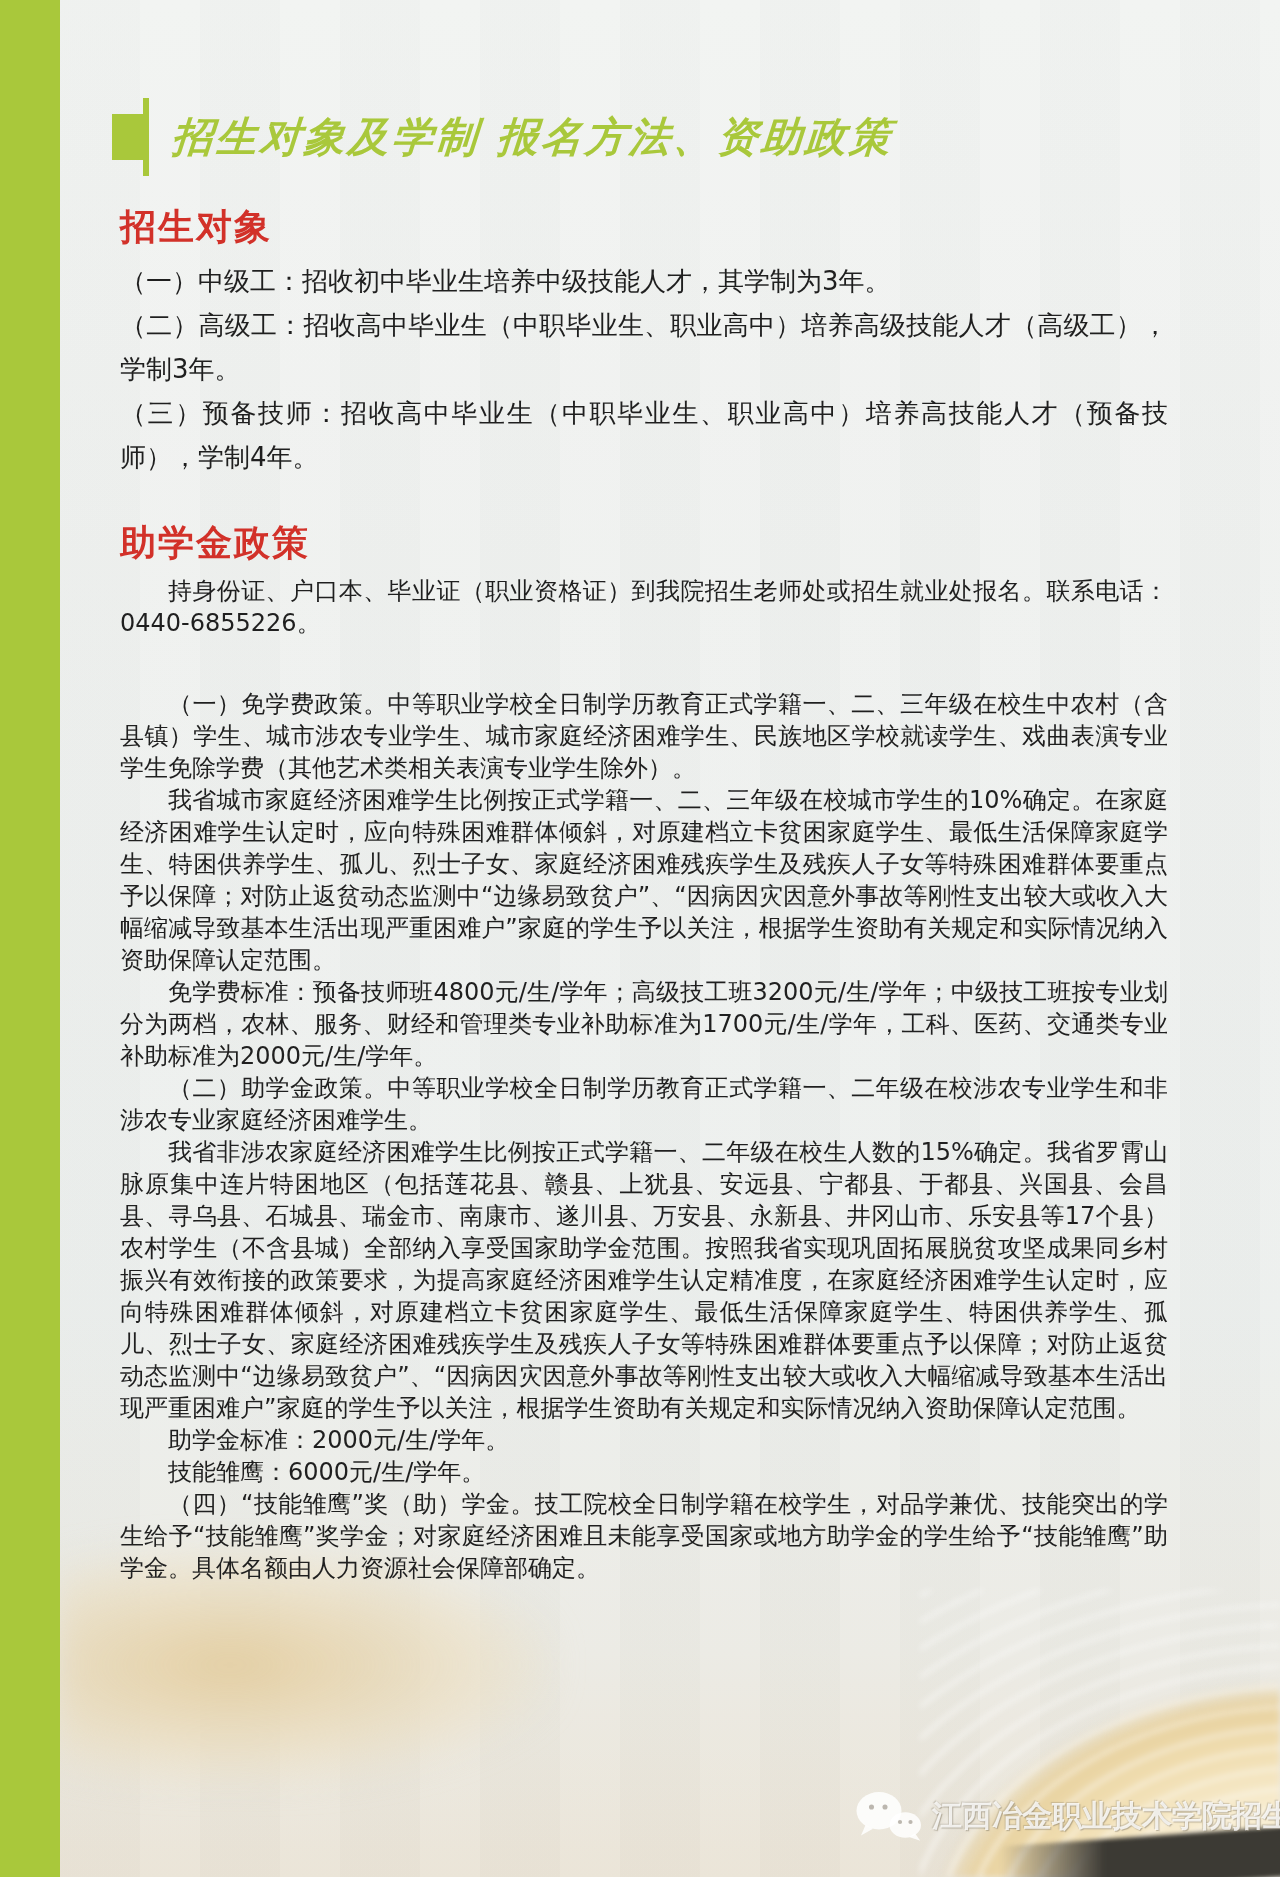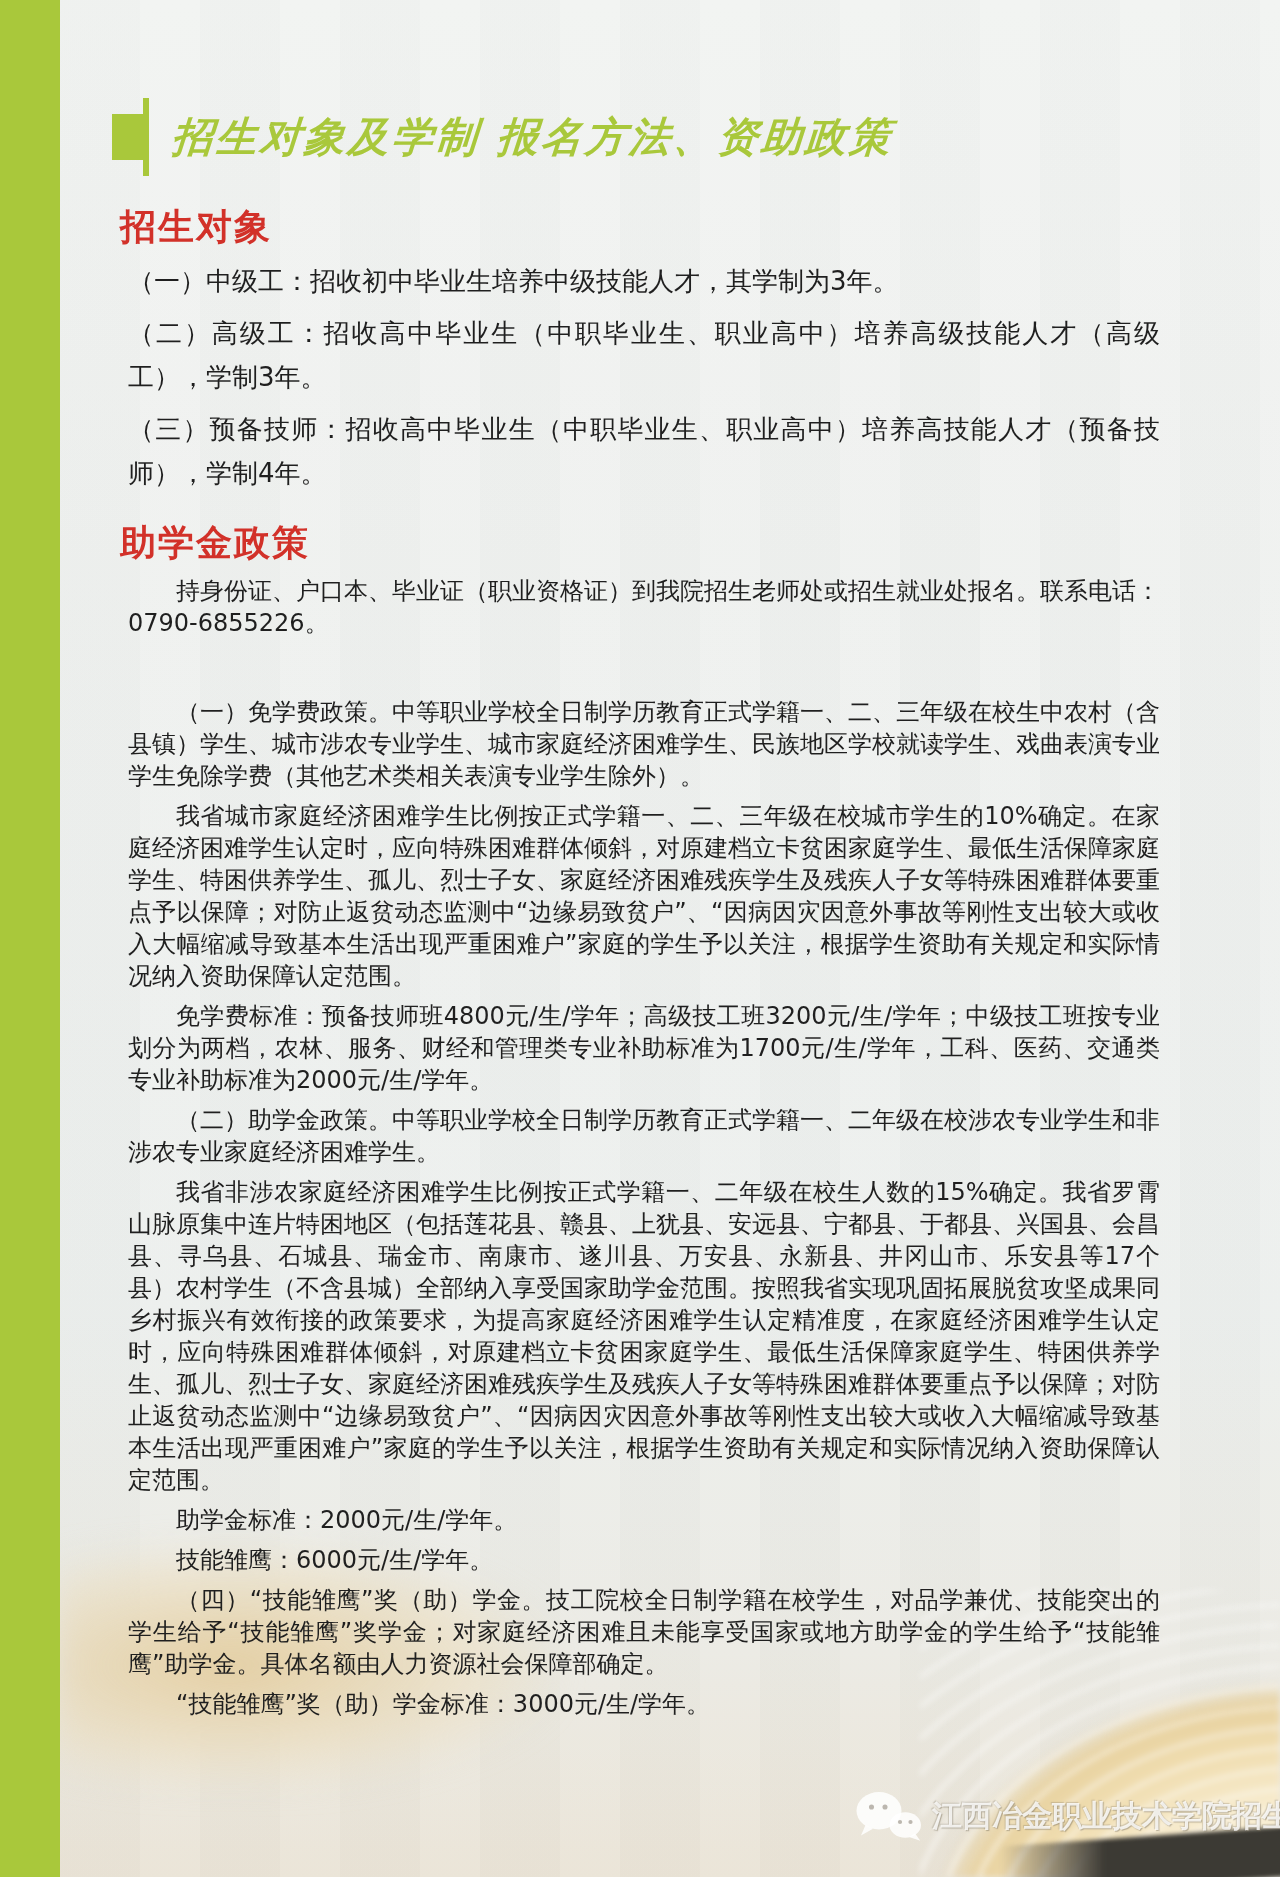--- a/index.html
+++ b/index.html
@@ -44,21 +44,21 @@
   .deco .sq  { position:absolute; left:0;  top:18px; width:32px; height:46px; background:#a9c83b; }
   .deco .bar { position:absolute; left:31px; top:2px; width:6px; height:78px; background:#a9c83b; }
   .cal-title {
     color:#a9c83b; font-size:41px; font-weight:bold; font-style:italic;
     letter-spacing:3px; transform:skewX(-4deg); white-space:nowrap;
   }
 
   
   .sec { position:absolute; left:120px; width:1048px; z-index:4; }
   .sec h1 { margin:0 0 12px 0; font-size:36px; line-height:1.15; font-weight:bold; color:#d23129; letter-spacing:2px; }
-  .sec p  { margin:8px; text-align:justify; font-weight:500; }
+  .sec p  { margin:0; text-align:justify; font-weight:500; }
   .sec1 { top:206px; }
   .sec1 p { font-size:26px; line-height:44px; }
   .sec2 { top:522px; }
   .sec2 p, .sec3 p { font-size:24px; line-height:32px; }
   .sec3 { top:688px; }
   .ind { text-indent:2em; }
 
   
   .watermark { position:absolute; left:850px; top:1786px; display:flex; align-items:center; gap:6px; z-index:5; }
   .wm-text {
@@ -89,33 +89,32 @@
 
   <div class="sec sec1">
     <h1>招生对象</h1>
     <p>（一）中级工：招收初中毕业生培养中级技能人才，其学制为3年。</p>
     <p>（二）高级工：招收高中毕业生（中职毕业生、职业高中）培养高级技能人才（高级工），学制3年。</p>
     <p>（三）预备技师：招收高中毕业生（中职毕业生、职业高中）培养高技能人才（预备技师），学制4年。</p>
   </div>
 
   <div class="sec sec2">
     <h1>助学金政策</h1>
-    <p class="ind">持身份证、户口本、毕业证（职业资格证）到我院招生老师处或招生就业处报名。联系电话：0790-6855226。</p>
+    <p class="ind">持身份证、户口本、毕业证（职业资格证）到我院招生老师处或招生就业处报名。联系电话：0440-6855226。</p>
   </div>
 
   <div class="sec sec3">
     <p class="ind">（一）免学费政策。中等职业学校全日制学历教育正式学籍一、二、三年级在校生中农村（含县镇）学生、城市涉农专业学生、城市家庭经济困难学生、民族地区学校就读学生、戏曲表演专业学生免除学费（其他艺术类相关表演专业学生除外）。</p>
     <p class="ind">我省城市家庭经济困难学生比例按正式学籍一、二、三年级在校城市学生的10%确定。在家庭经济困难学生认定时，应向特殊困难群体倾斜，对原建档立卡贫困家庭学生、最低生活保障家庭学生、特困供养学生、孤儿、烈士子女、家庭经济困难残疾学生及残疾人子女等特殊困难群体要重点予以保障；对防止返贫动态监测中“边缘易致贫户”、“因病因灾因意外事故等刚性支出较大或收入大幅缩减导致基本生活出现严重困难户”家庭的学生予以关注，根据学生资助有关规定和实际情况纳入资助保障认定范围。</p>
     <p class="ind">免学费标准：预备技师班4800元/生/学年；高级技工班3200元/生/学年；中级技工班按专业划分为两档，农林、服务、财经和管理类专业补助标准为1700元/生/学年，工科、医药、交通类专业补助标准为2000元/生/学年。</p>
     <p class="ind">（二）助学金政策。中等职业学校全日制学历教育正式学籍一、二年级在校涉农专业学生和非涉农专业家庭经济困难学生。</p>
     <p class="ind">我省非涉农家庭经济困难学生比例按正式学籍一、二年级在校生人数的15%确定。我省罗霄山脉原集中连片特困地区（包括莲花县、赣县、上犹县、安远县、宁都县、于都县、兴国县、会昌县、寻乌县、石城县、瑞金市、南康市、遂川县、万安县、永新县、井冈山市、乐安县等17个县）农村学生（不含县城）全部纳入享受国家助学金范围。按照我省实现巩固拓展脱贫攻坚成果同乡村振兴有效衔接的政策要求，为提高家庭经济困难学生认定精准度，在家庭经济困难学生认定时，应向特殊困难群体倾斜，对原建档立卡贫困家庭学生、最低生活保障家庭学生、特困供养学生、孤儿、烈士子女、家庭经济困难残疾学生及残疾人子女等特殊困难群体要重点予以保障；对防止返贫动态监测中“边缘易致贫户”、“因病因灾因意外事故等刚性支出较大或收入大幅缩减导致基本生活出现严重困难户”家庭的学生予以关注，根据学生资助有关规定和实际情况纳入资助保障认定范围。</p>
     <p class="ind">助学金标准：2000元/生/学年。</p>
     <p class="ind">技能雏鹰：6000元/生/学年。</p>
     <p class="ind">（四）“技能雏鹰”奖（助）学金。技工院校全日制学籍在校学生，对品学兼优、技能突出的学生给予“技能雏鹰”奖学金；对家庭经济困难且未能享受国家或地方助学金的学生给予“技能雏鹰”助学金。具体名额由人力资源社会保障部确定。</p>
-    <p class="ind">“技能雏鹰”奖（助）学金标准：3000元/生/学年。</p>
   </div>
 
   <div class="watermark">
     <svg class="wm-icon" viewBox="0 0 100 80" xmlns="http://www.w3.org/2000/svg">
       <g fill="rgba(255,255,255,0.85)">
         <ellipse cx="38" cy="33" rx="30" ry="25"></ellipse>
         <path d="M20 52 L14 66 L30 57 Z"></path>
         <ellipse cx="73" cy="52" rx="21" ry="17"></ellipse>
         <path d="M86 63 L93 73 L78 68 Z"></path>
       </g>

